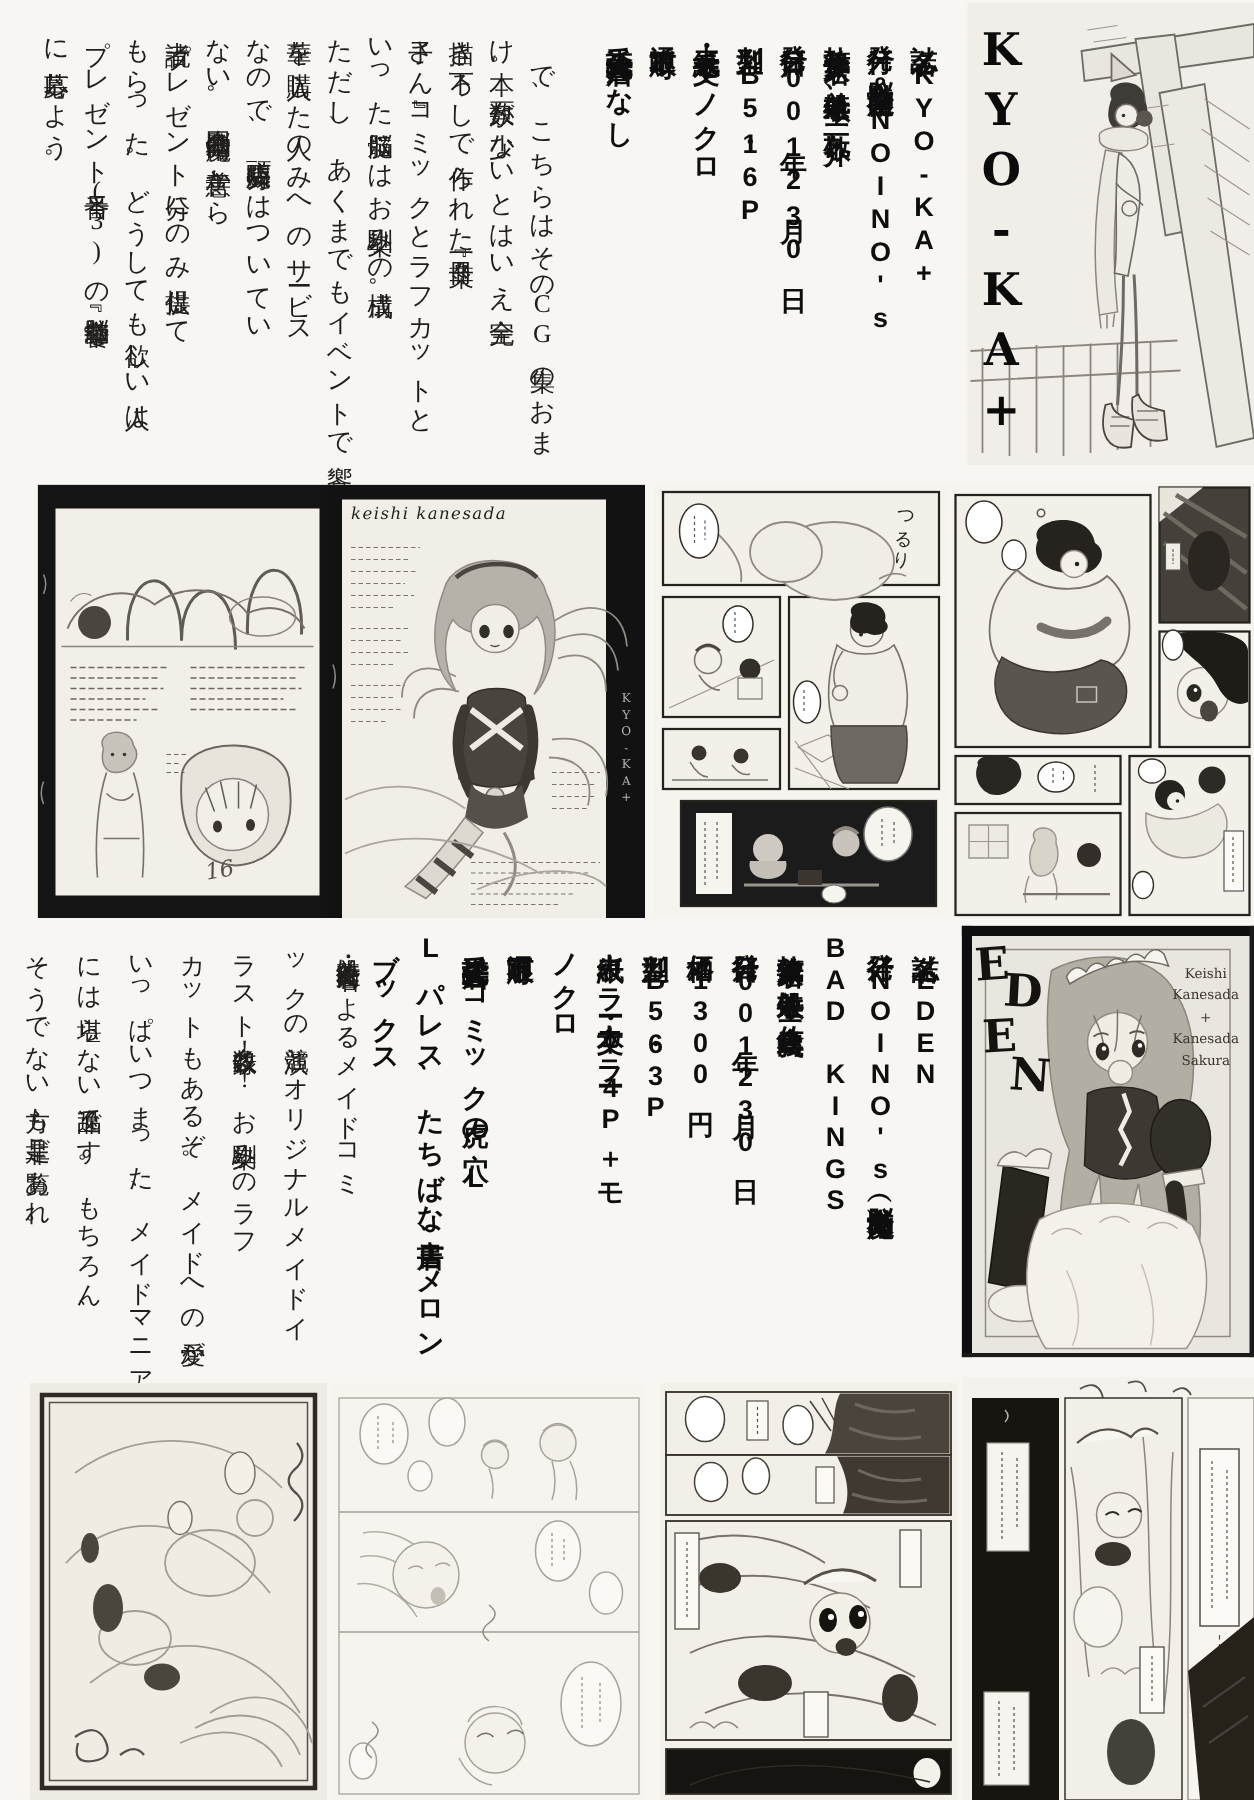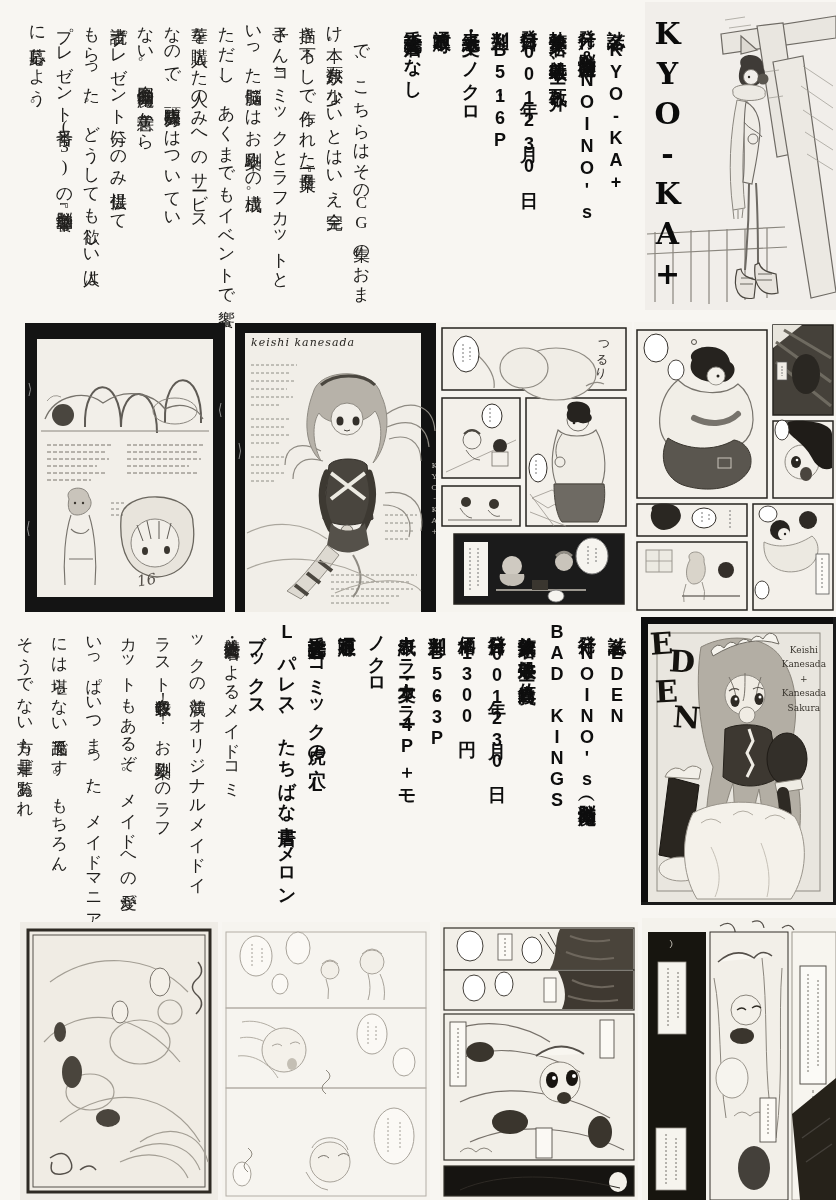--- a/index.html
+++ b/index.html
@@ -13,21 +13,21 @@
   #kyoka-desc{left:29px;top:14px;height:298px;gap:10px;font-size:17px;letter-spacing:1px;}
   #kyoka-desc .indent{padding-top:18px;}
   #kyoka-spec{left:404px;top:16px;height:292px;gap:11px;font-size:18px;letter-spacing:2px;}
   #eden-spec{left:248px;top:622px;height:292px;gap:12px;font-size:18px;letter-spacing:1px;}
   #eden-desc{left:16px;top:626px;height:284px;gap:18px;font-size:16.5px;letter-spacing:1px;}
   
   .art{position:absolute;overflow:hidden;}
   .art svg{display:block;width:100%;height:100%;}
   #kyoka-cover{left:645px;top:2px;width:191px;height:308px;background:#f1eeea;}
   #art-a{left:25px;top:323px;width:200px;height:289px;}
-  #art-b{left:235px;top:323px;width:212px;height:289px;}
+  #art-b{left:218px;top:323px;width:212px;height:289px;}
   #art-c{left:436px;top:322px;width:196px;height:290px;}
   #art-d{left:634px;top:322px;width:202px;height:290px;}
   #eden-cover{left:641px;top:617px;width:195px;height:288px;}
   #art-e{left:20px;top:922px;width:198px;height:278px;background:#efece6;}
   #art-f{left:222px;top:922px;width:208px;height:278px;background:#f6f4ef;}
   #art-g{left:440px;top:922px;width:198px;height:278px;background:#f4f1eb;}
   #art-h{left:642px;top:918px;width:194px;height:282px;background:#f4f2ec;}
   
   .ovl{position:absolute;}
   #kyoka-title{left:5px;top:14px;writing-mode:vertical-rl;text-orientation:upright;

